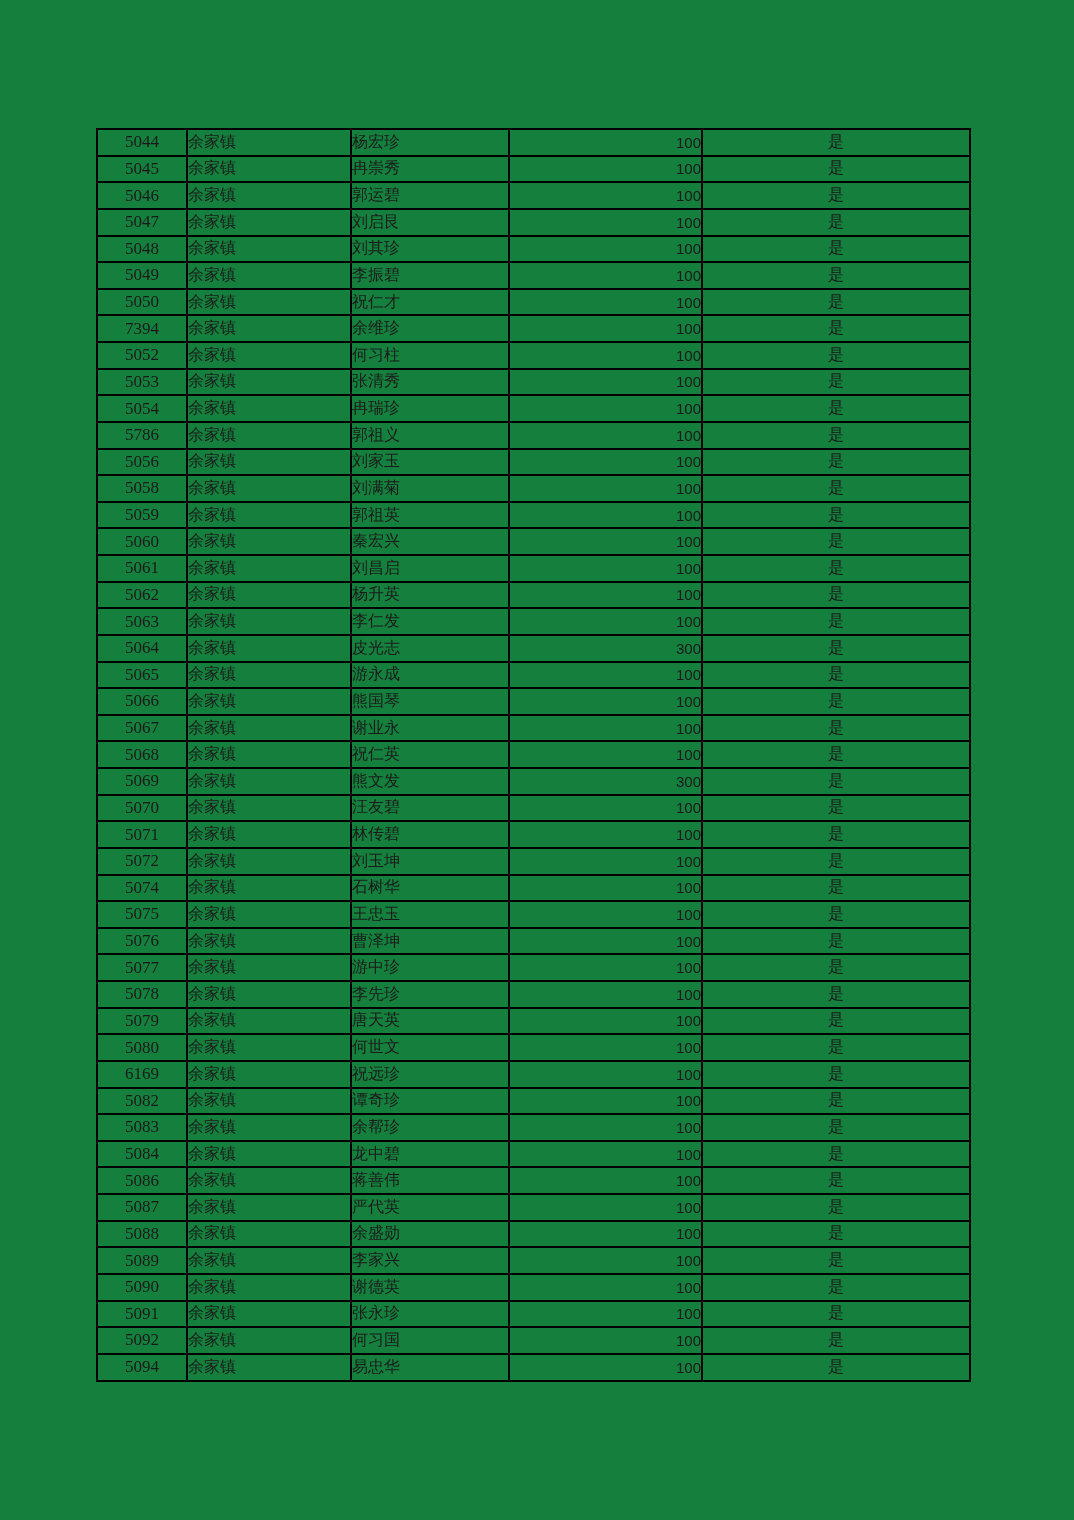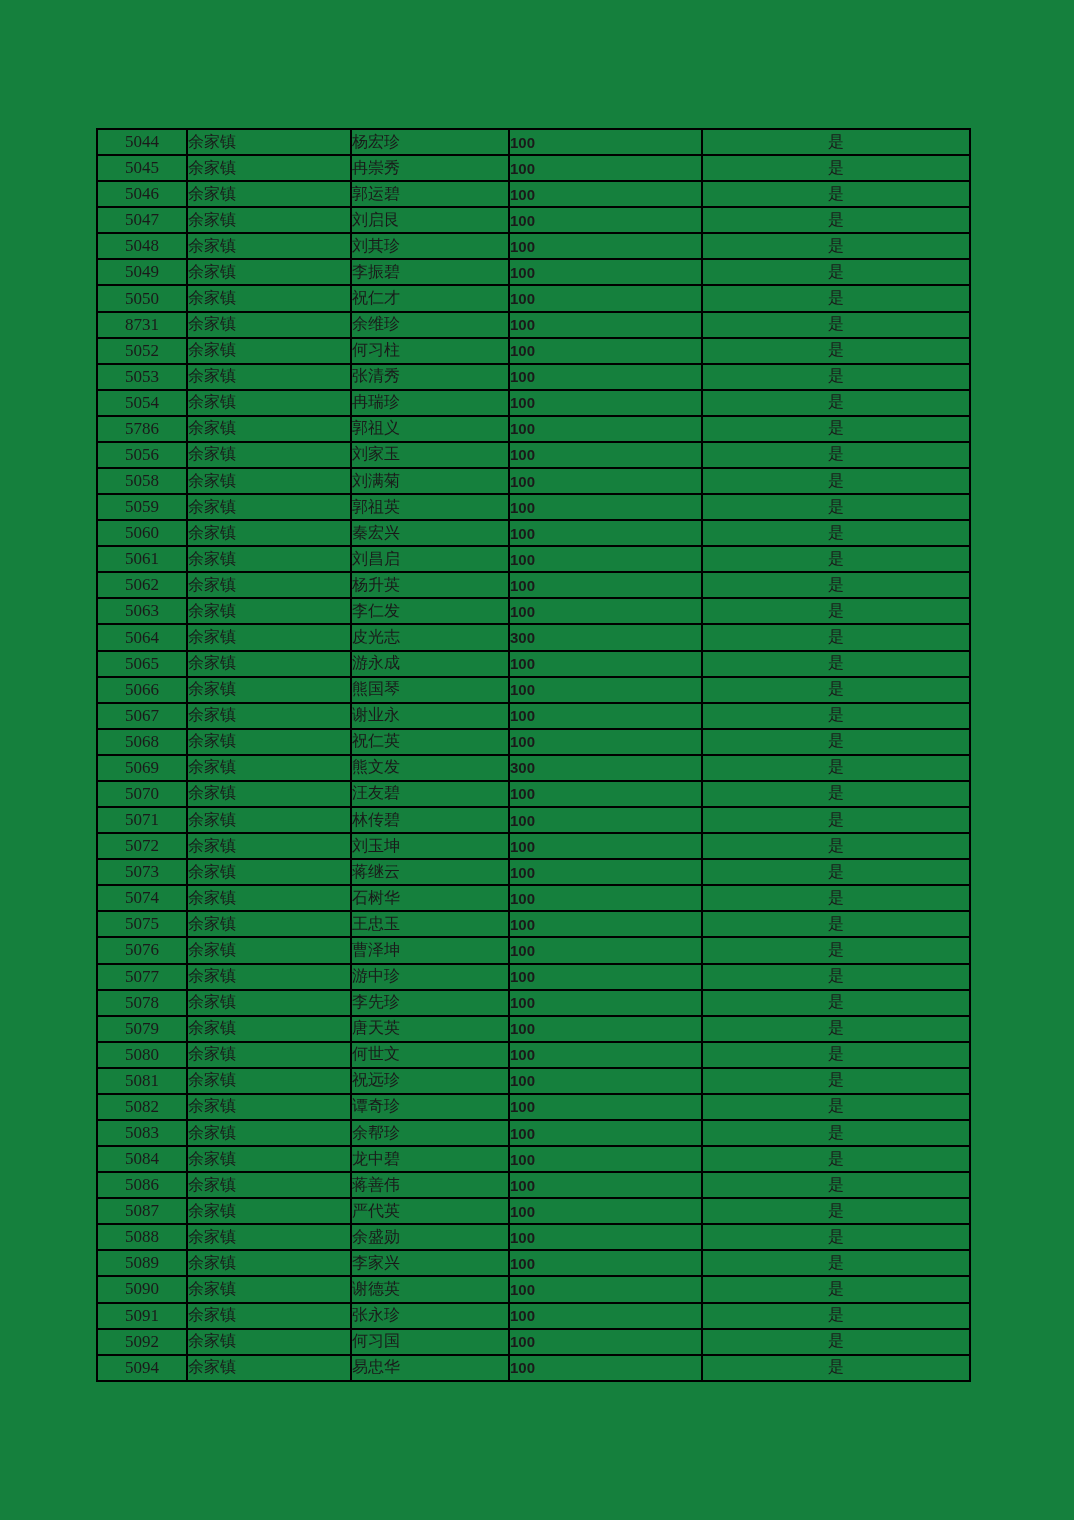--- a/index.html
+++ b/index.html
@@ -38,25 +38,24 @@
     font-size: 17px;
     color: #2b2b2b;
   }
   td.c-town, td.c-name {
     text-align: left;
     padding-left: 5px;
     font-family: "Liberation Serif", serif;
     font-size: 16px;
   }
   td.c-amount {
-    text-align: left;
+    text-align: right;
     padding-left: 4px;
     font-family: "Liberation Sans", sans-serif;
     font-size: 15px;
-    font-weight: bold;
   }
   td.c-flag {
     text-align: center;
     font-family: "Liberation Serif", serif;
     font-size: 16px;
   }
 </style>
 </head>
 <body>
 
@@ -114,21 +113,21 @@
           <td class="c-flag">是</td>
         </tr>
         <tr>
           <td class="c-id">5050</td>
           <td class="c-town">余家镇</td>
           <td class="c-name">祝仁才</td>
           <td class="c-amount">100</td>
           <td class="c-flag">是</td>
         </tr>
         <tr>
-          <td class="c-id">8731</td>
+          <td class="c-id">7394</td>
           <td class="c-town">余家镇</td>
           <td class="c-name">余维珍</td>
           <td class="c-amount">100</td>
           <td class="c-flag">是</td>
         </tr>
         <tr>
           <td class="c-id">5052</td>
           <td class="c-town">余家镇</td>
           <td class="c-name">何习柱</td>
           <td class="c-amount">100</td>
@@ -261,27 +260,20 @@
           <td class="c-flag">是</td>
         </tr>
         <tr>
           <td class="c-id">5072</td>
           <td class="c-town">余家镇</td>
           <td class="c-name">刘玉坤</td>
           <td class="c-amount">100</td>
           <td class="c-flag">是</td>
         </tr>
         <tr>
-          <td class="c-id">5073</td>
-          <td class="c-town">余家镇</td>
-          <td class="c-name">蒋继云</td>
-          <td class="c-amount">100</td>
-          <td class="c-flag">是</td>
-        </tr>
-        <tr>
           <td class="c-id">5074</td>
           <td class="c-town">余家镇</td>
           <td class="c-name">石树华</td>
           <td class="c-amount">100</td>
           <td class="c-flag">是</td>
         </tr>
         <tr>
           <td class="c-id">5075</td>
           <td class="c-town">余家镇</td>
           <td class="c-name">王忠玉</td>
@@ -317,21 +309,21 @@
           <td class="c-flag">是</td>
         </tr>
         <tr>
           <td class="c-id">5080</td>
           <td class="c-town">余家镇</td>
           <td class="c-name">何世文</td>
           <td class="c-amount">100</td>
           <td class="c-flag">是</td>
         </tr>
         <tr>
-          <td class="c-id">5081</td>
+          <td class="c-id">6169</td>
           <td class="c-town">余家镇</td>
           <td class="c-name">祝远珍</td>
           <td class="c-amount">100</td>
           <td class="c-flag">是</td>
         </tr>
         <tr>
           <td class="c-id">5082</td>
           <td class="c-town">余家镇</td>
           <td class="c-name">谭奇珍</td>
           <td class="c-amount">100</td>

